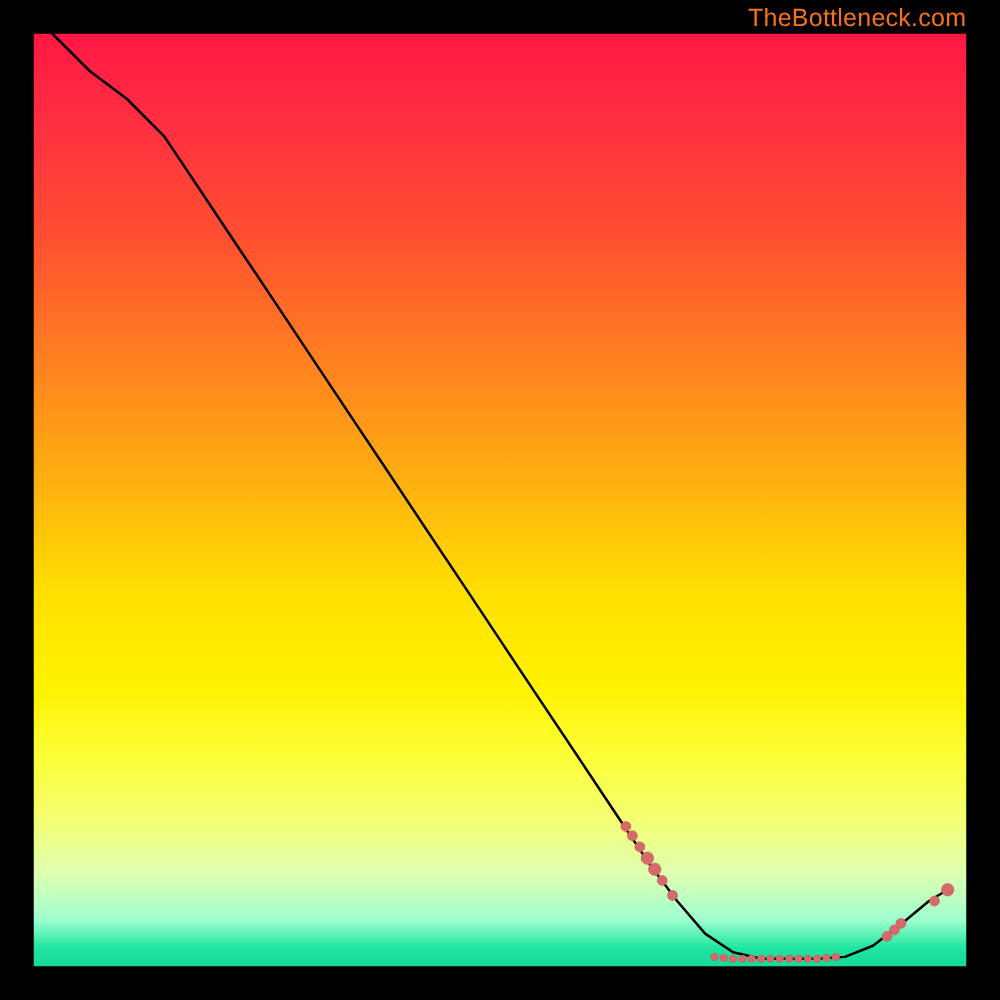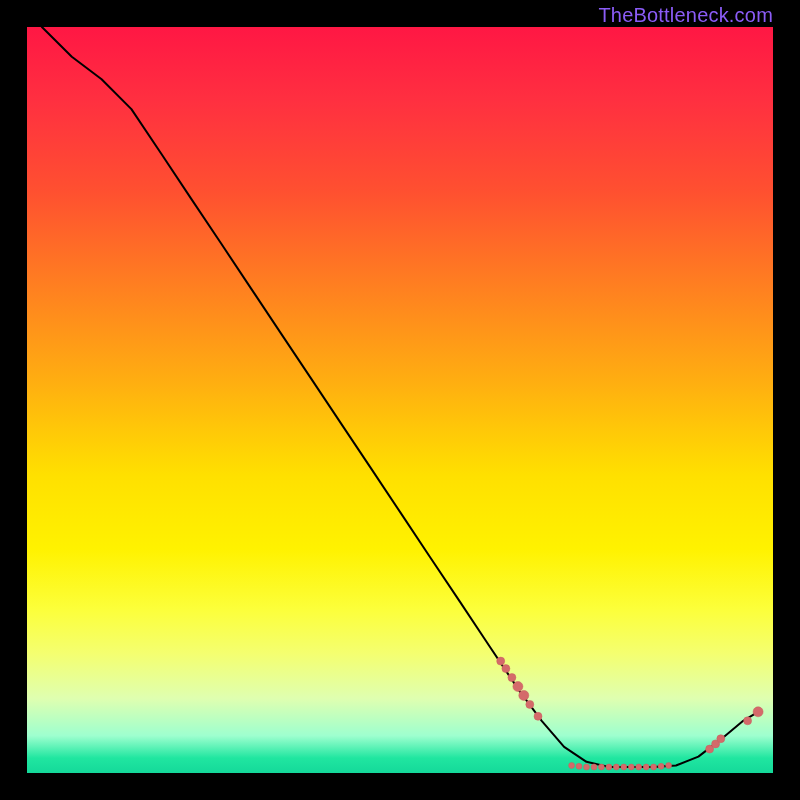--- a/index.html
+++ b/index.html
@@ -37,21 +37,21 @@
       #dfffb0 90%,
       #9effcf 95%,
       #20e6a0 98%,
       #14d99a 100%
     );
   }
   .watermark {
     position: absolute;
     top: 4px;
     right: 27px;
-    color: #8b5cf6;
+    color: #f97316;
     font-size: 20px;
     font-weight: 500;
     letter-spacing: 0.2px;
     user-select: none;
   }
   svg.curve {
     position: absolute;
     left: 0;
     top: 0;
     width: 746px;

